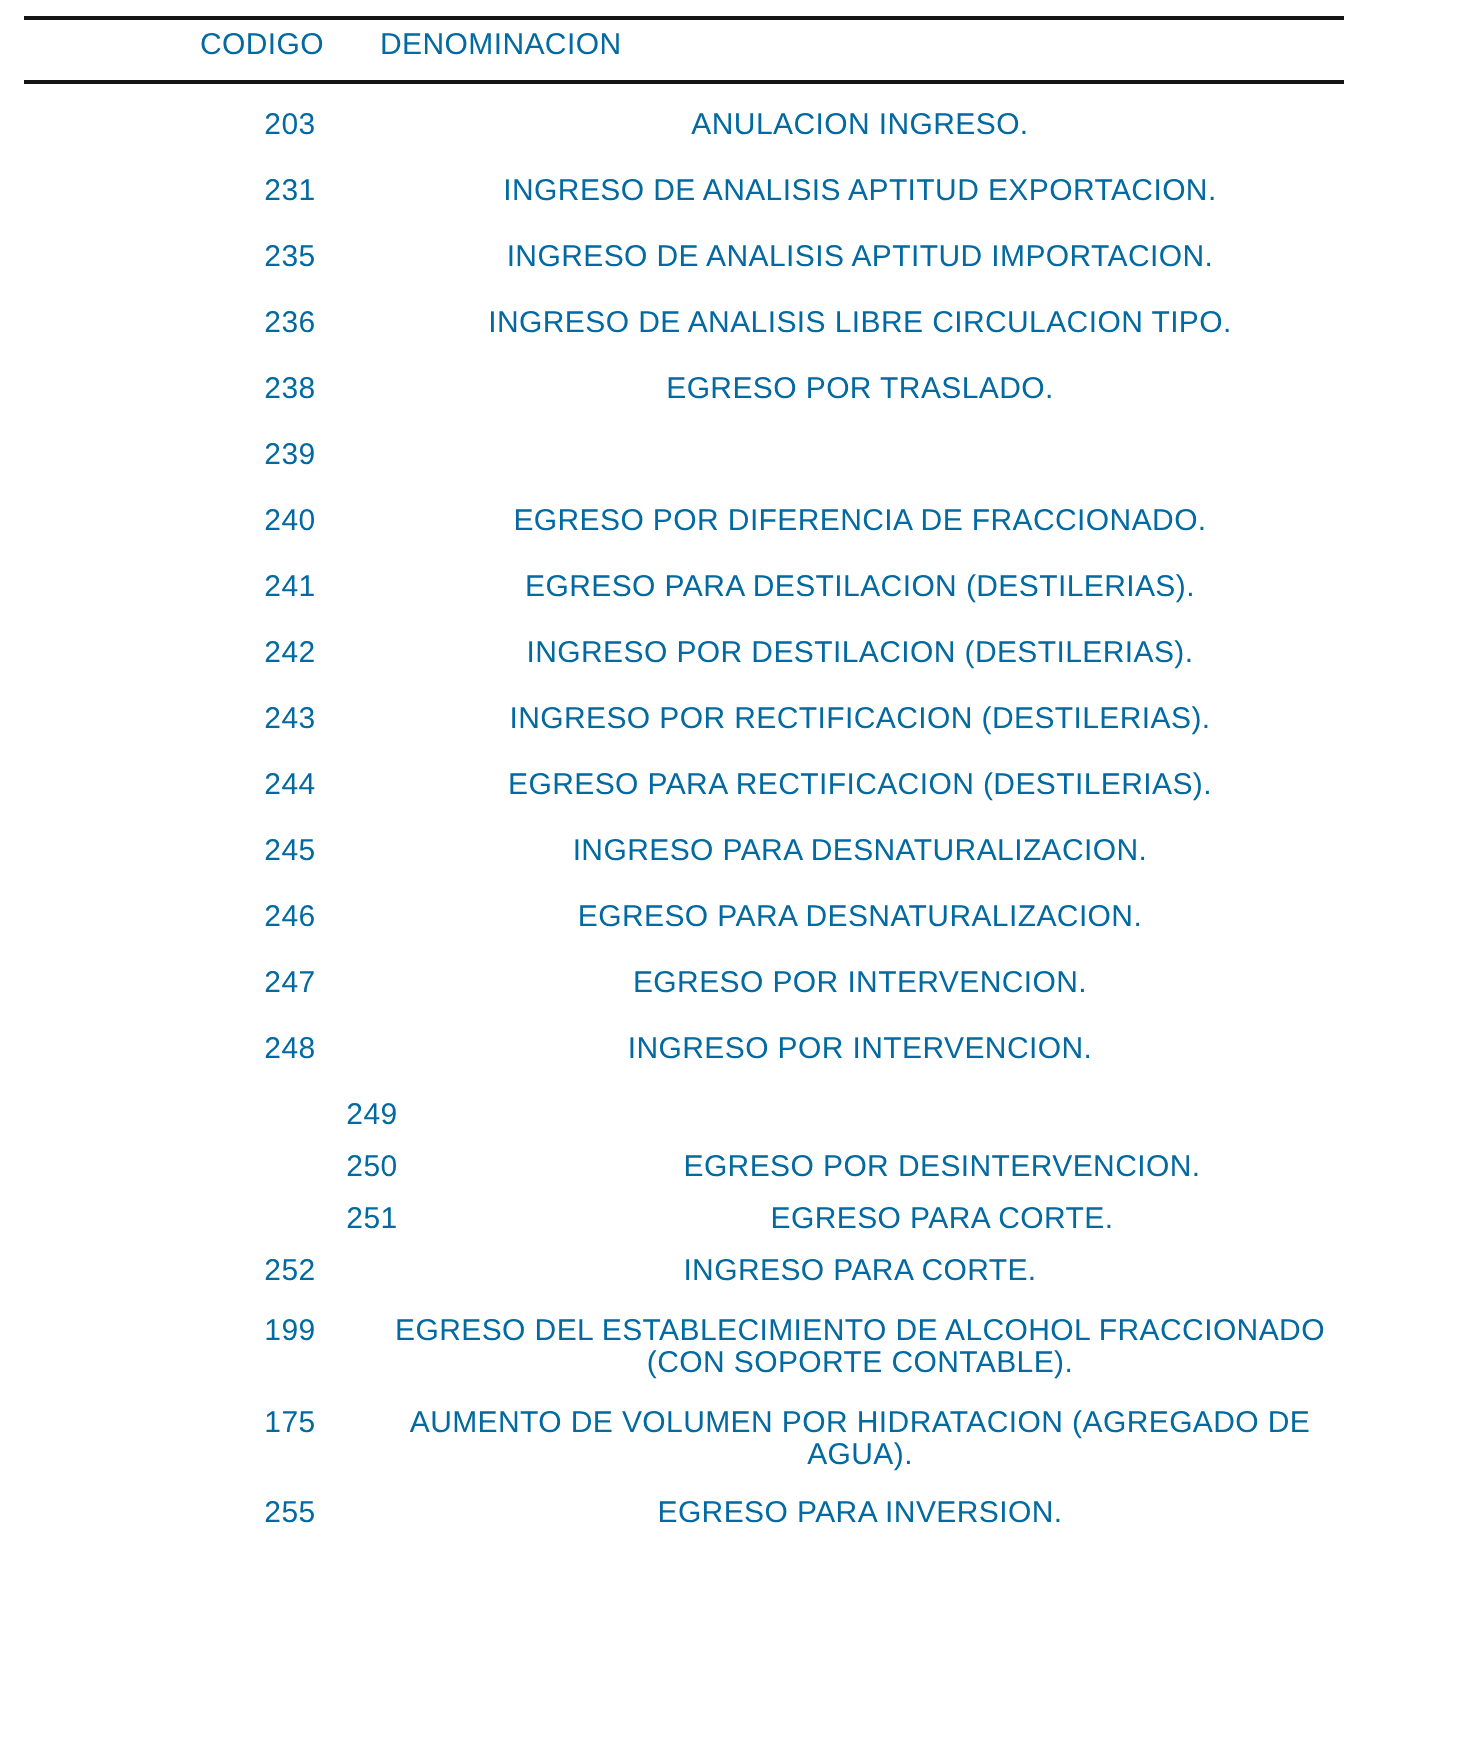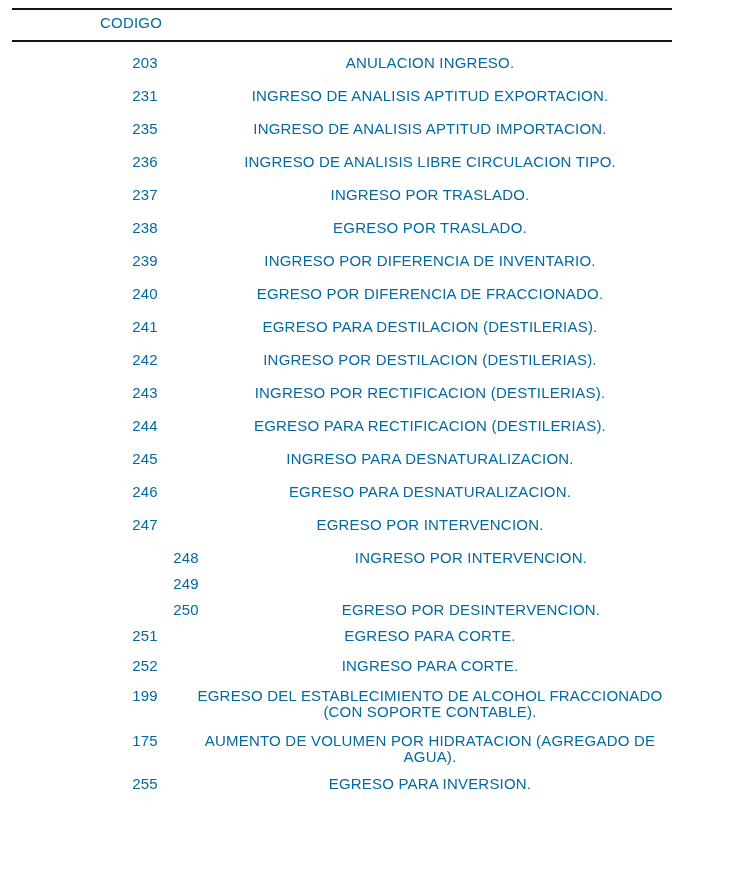--- a/index.html
+++ b/index.html
@@ -69,20 +69,21 @@
 </style>
 </head>
 <body>
 
 <div class="page">
 
   <div class="rule top-rule"></div>
 
   <div class="table-header">
     <span class="col-code">CODIGO</span>
+    <span class="col-den">DENOMINACION</span>
   </div>
 
   <div class="rule header-rule"></div>
 
   <div class="rows" id="rows">
   <div class="row">
     <span class="col-code">203</span>
     <span class="col-den">ANULACION INGRESO.</span>
   </div>
 
@@ -94,33 +95,28 @@
   <div class="row">
     <span class="col-code">235</span>
     <span class="col-den">INGRESO DE ANALISIS APTITUD IMPORTACION.</span>
   </div>
 
   <div class="row">
     <span class="col-code">236</span>
     <span class="col-den">INGRESO DE ANALISIS LIBRE CIRCULACION TIPO.</span>
   </div>
 
-  <div class="row">
-    <span class="col-code">237</span>
-    <span class="col-den">INGRESO POR TRASLADO.</span>
-  </div>
 
   <div class="row">
     <span class="col-code">238</span>
     <span class="col-den">EGRESO POR TRASLADO.</span>
   </div>
 
   <div class="row">
     <span class="col-code">239</span>
-    <span class="col-den">INGRESO POR DIFERENCIA DE INVENTARIO.</span>
   </div>
 
   <div class="row">
     <span class="col-code">240</span>
     <span class="col-den">EGRESO POR DIFERENCIA DE FRACCIONADO.</span>
   </div>
 
   <div class="row">
     <span class="col-code">241</span>
     <span class="col-den">EGRESO PARA DESTILACION (DESTILERIAS).</span>

